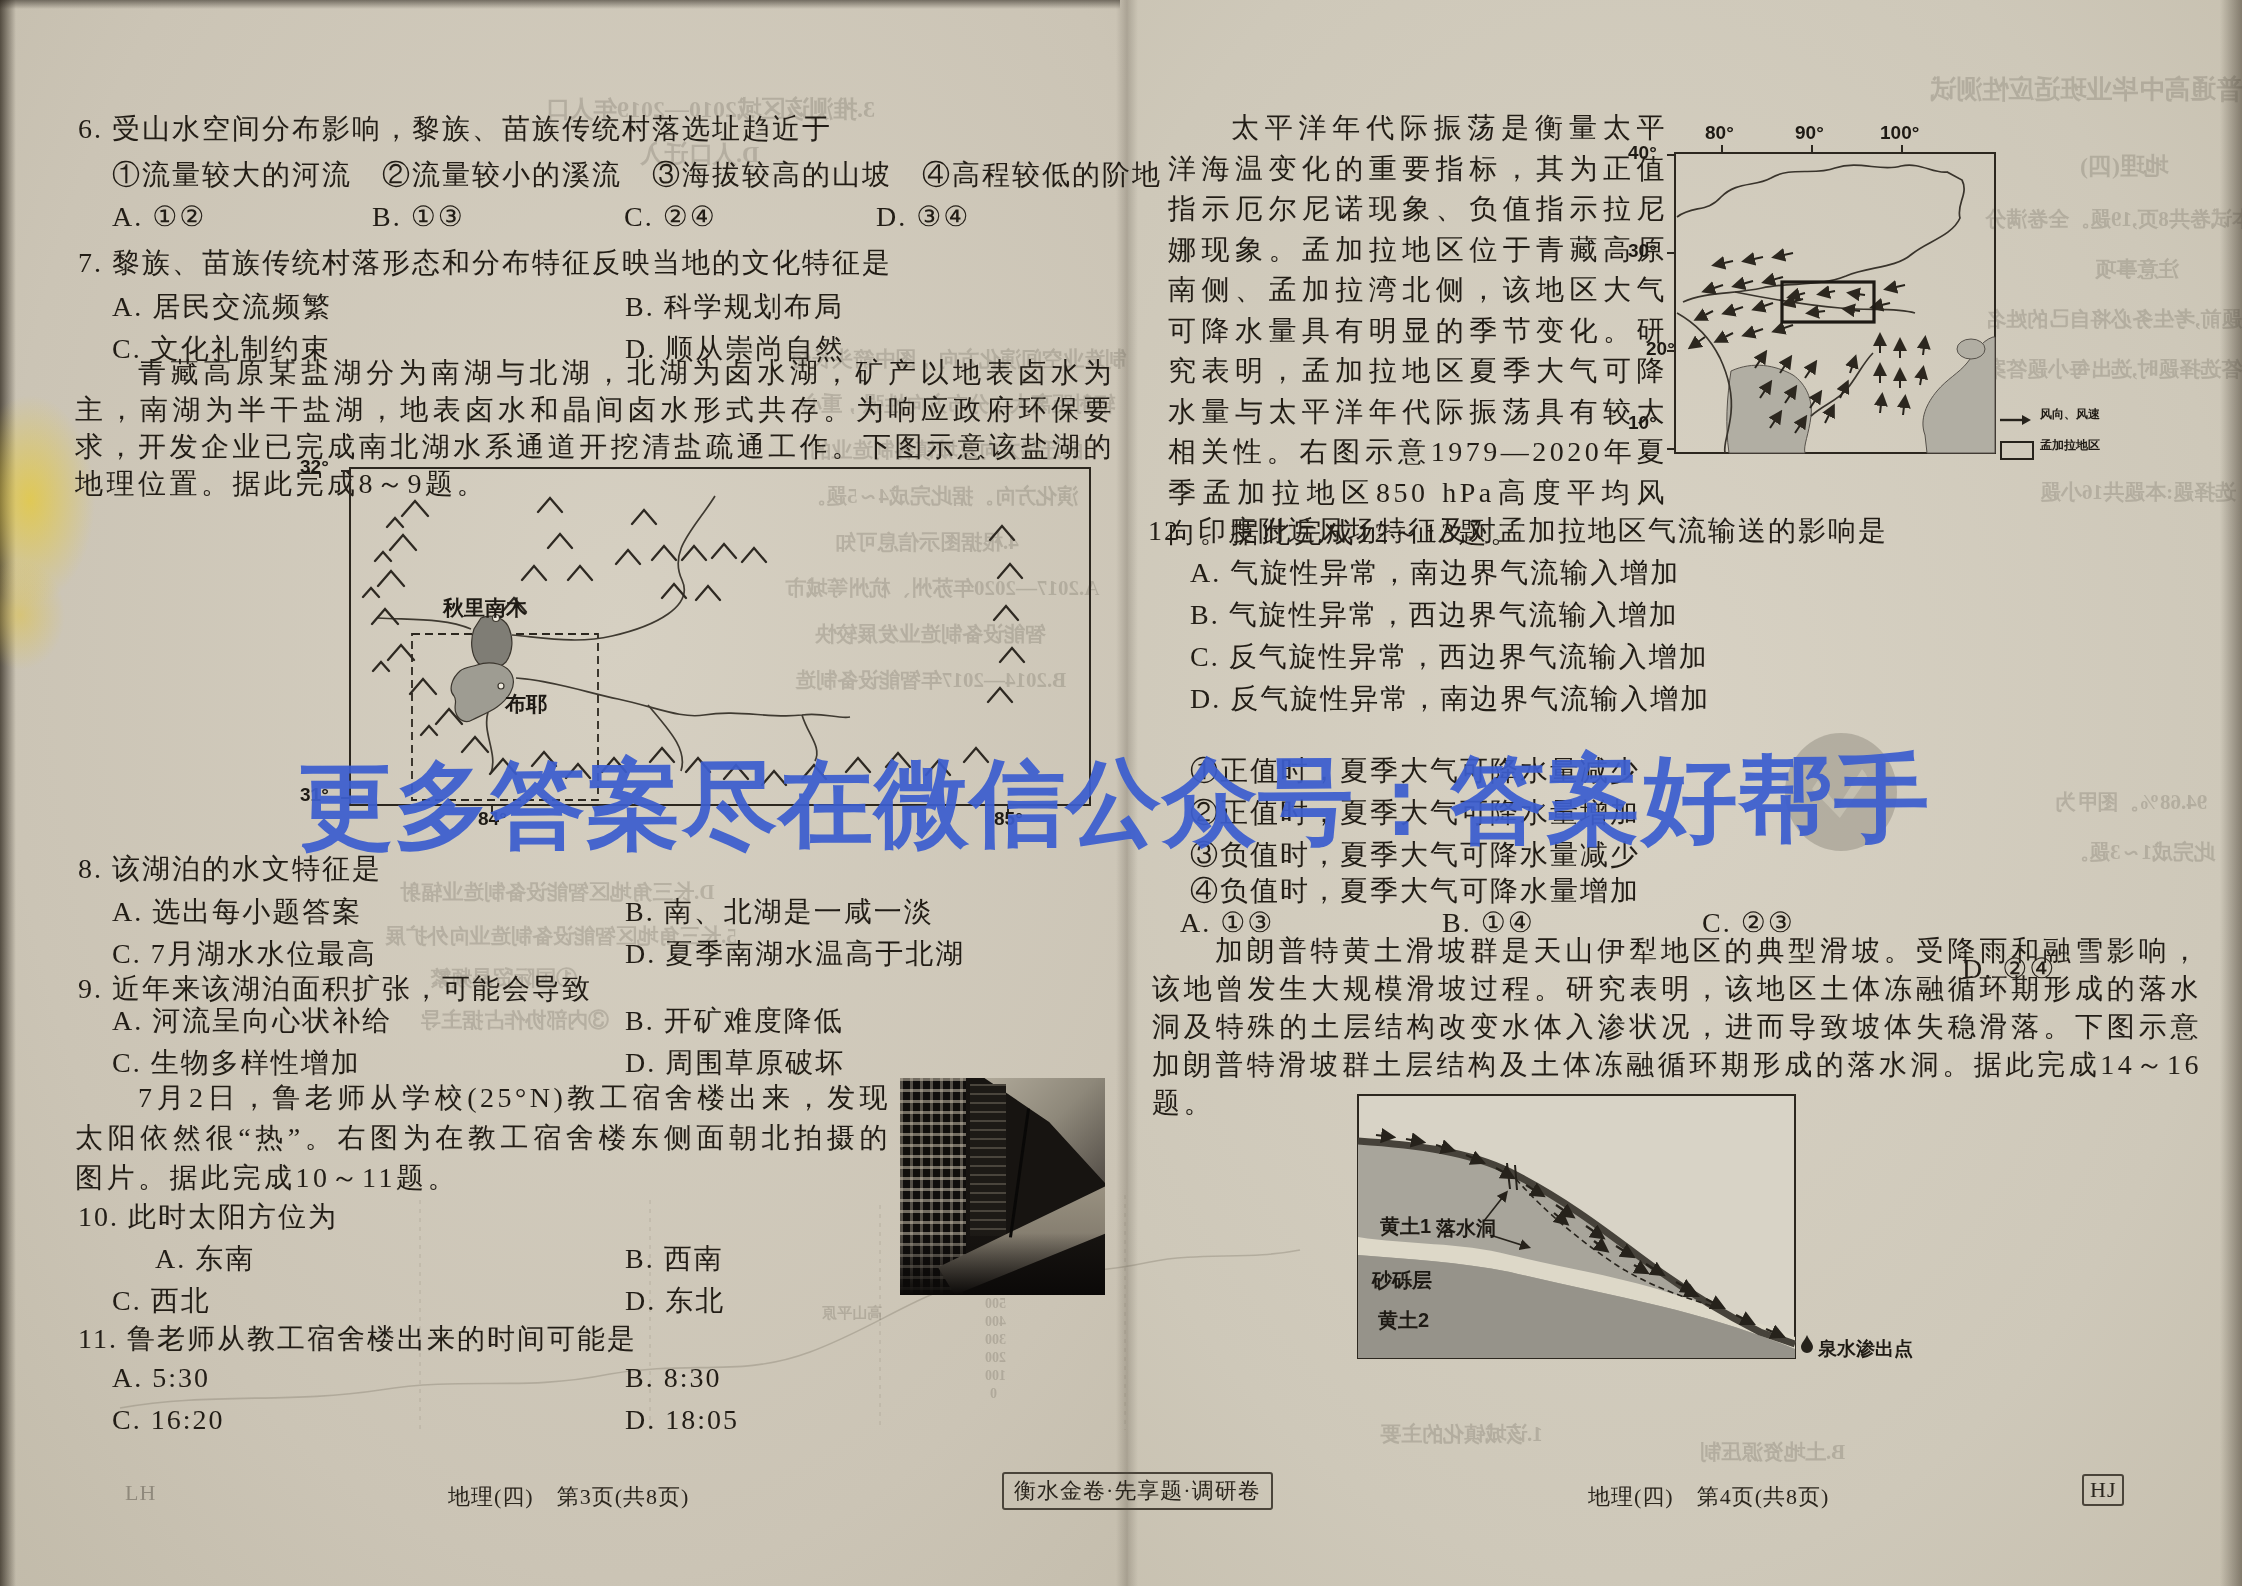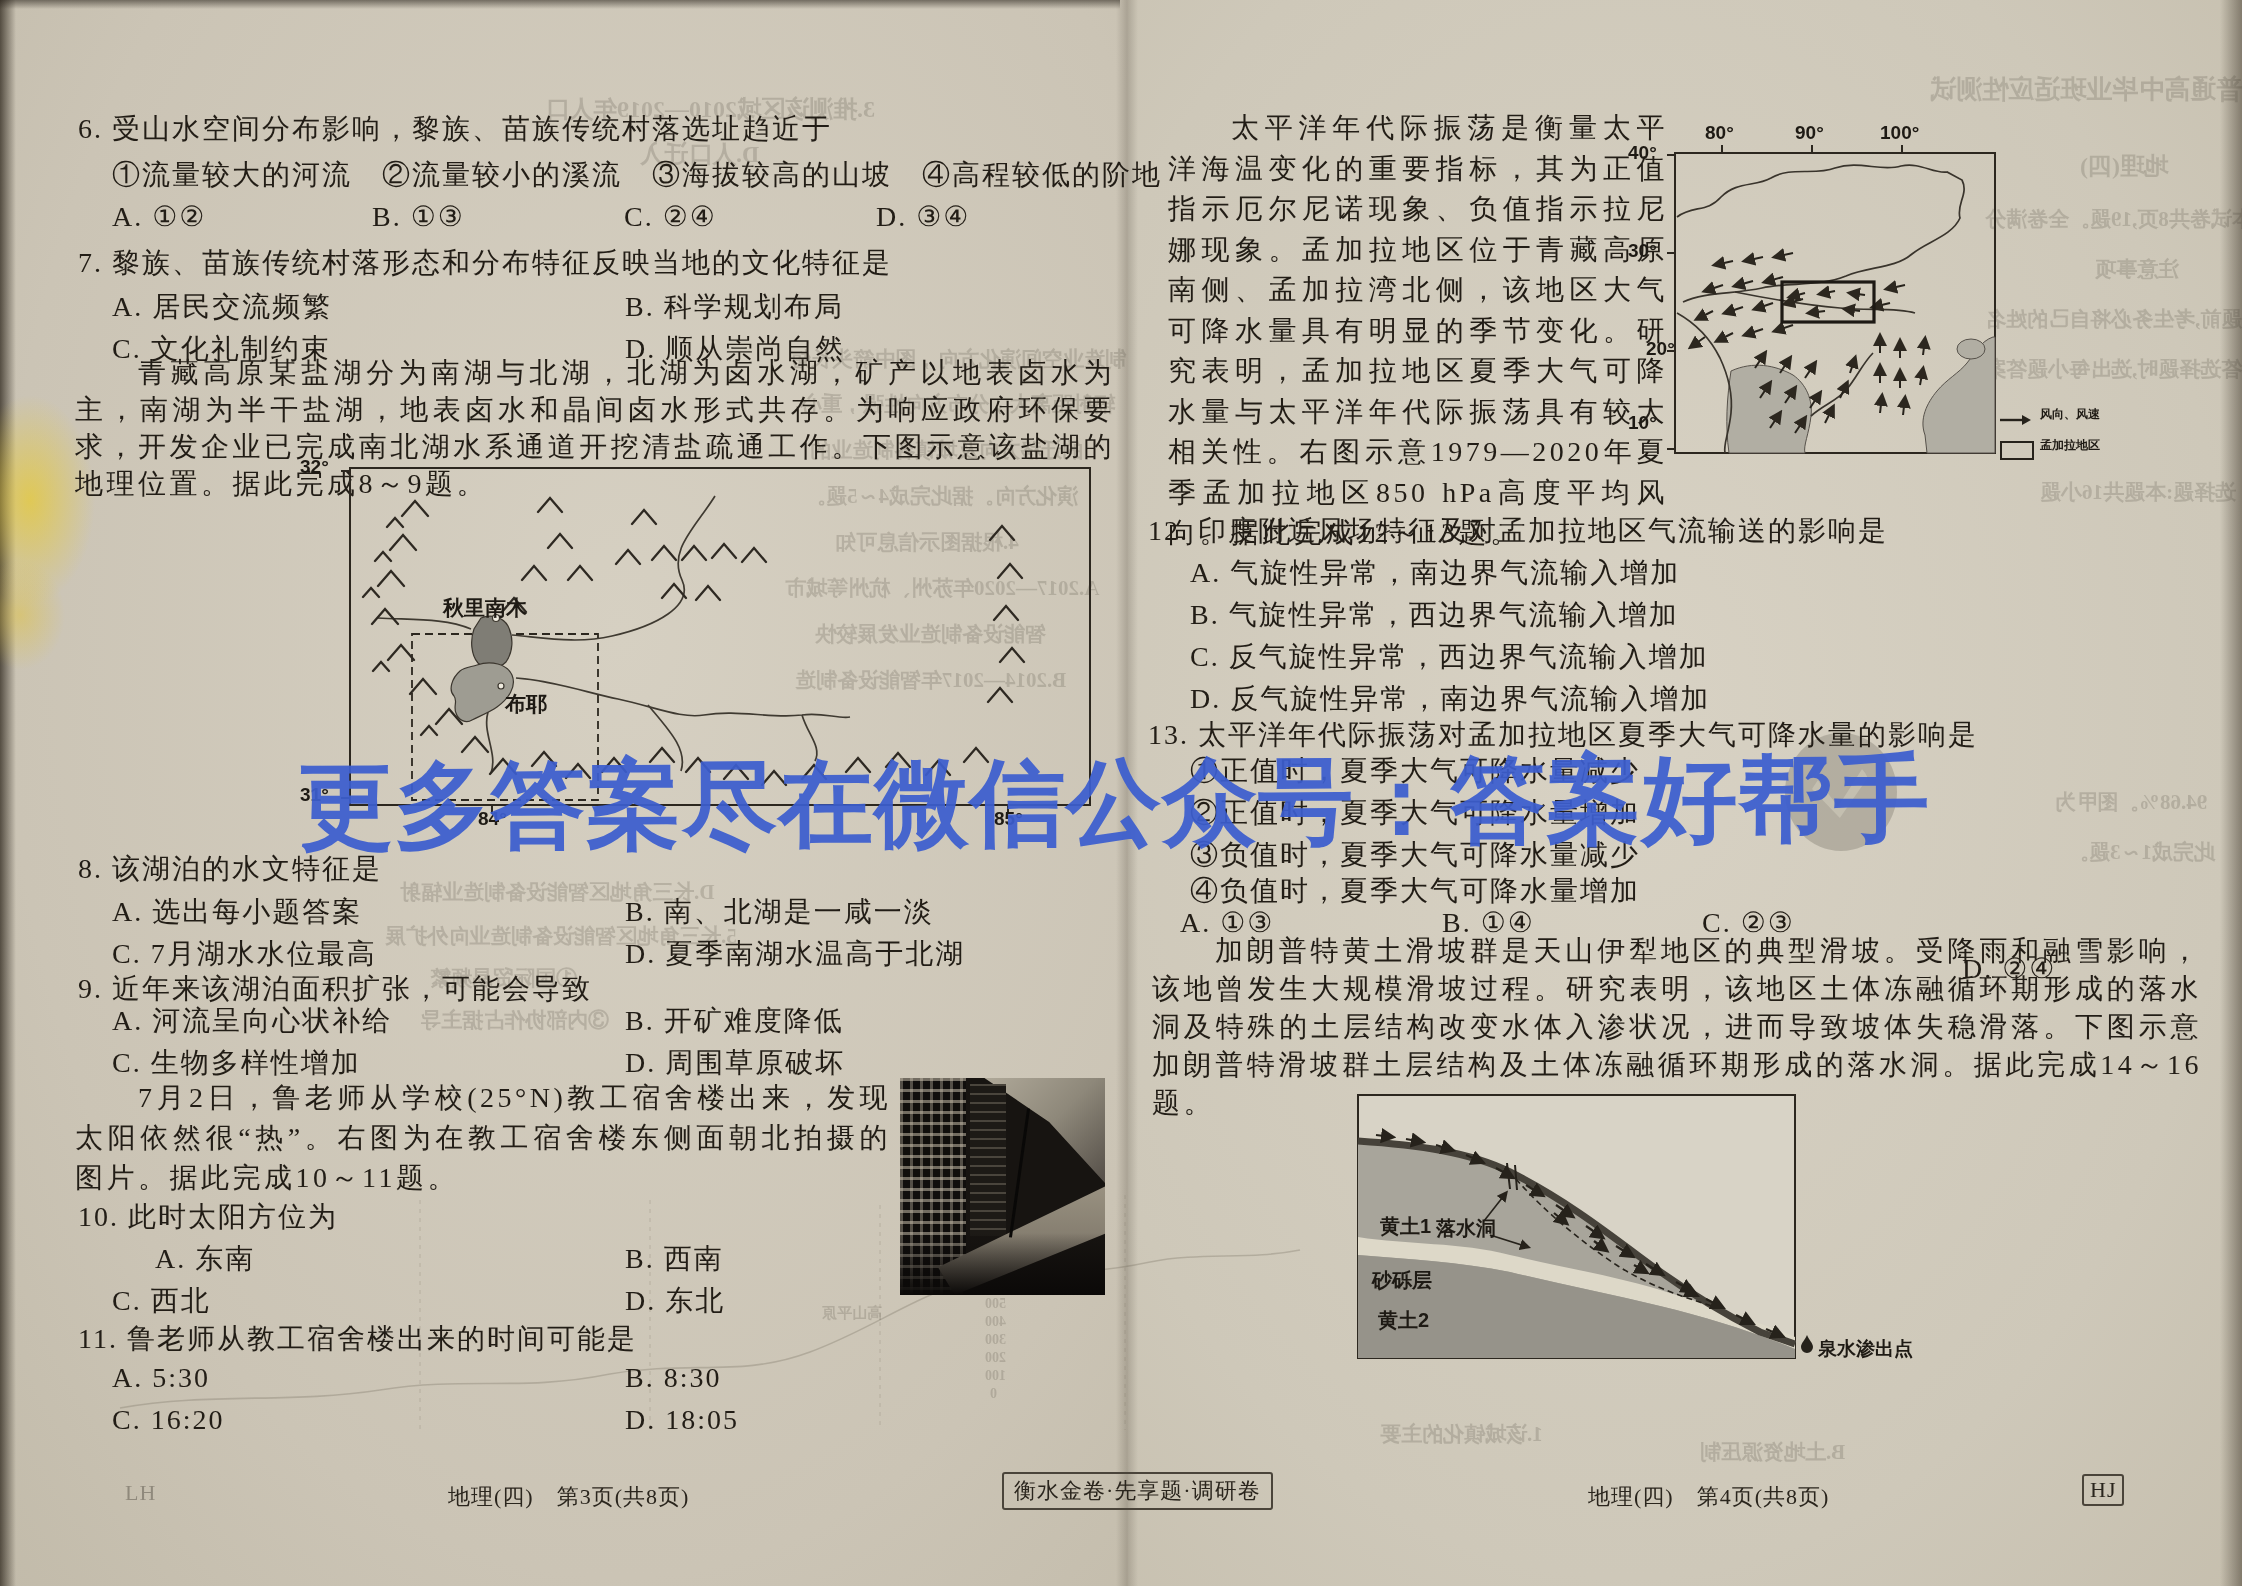--- a/index.html
+++ b/index.html
@@ -254,21 +254,20 @@
   <span class="t lg" style="left:2040px;top:406px;">风向、风速</span>
   <div style="position:absolute;left:2000px;top:441px;width:30px;height:15px;border:2.5px solid #26221b;"></div>
   <span class="t lg" style="left:2040px;top:437px;">孟加拉地区</span>
 
   <span class="t stem" style="left:1148px;top:512px;">12. 印度附近风场特征及对孟加拉地区气流输送的影响是</span>
   <span class="t opt" style="left:1190px;top:554px;">A. 气旋性异常，南边界气流输入增加</span>
   <span class="t opt" style="left:1190px;top:596px;">B. 气旋性异常，西边界气流输入增加</span>
   <span class="t opt" style="left:1190px;top:638px;">C. 反气旋性异常，西边界气流输入增加</span>
   <span class="t opt" style="left:1190px;top:680px;">D. 反气旋性异常，南边界气流输入增加</span>
 
-  <span class="t stem" style="left:1148px;top:716px;">13. 太平洋年代际振荡对孟加拉地区夏季大气可降水量的影响是</span>
   <span class="t opt" style="left:1190px;top:752px;">①正值时，夏季大气可降水量减少</span>
   <span class="t opt" style="left:1190px;top:794px;">②正值时，夏季大气可降水量增加</span>
   <span class="t opt" style="left:1190px;top:836px;">③负值时，夏季大气可降水量减少</span>
   <span class="t opt" style="left:1190px;top:872px;">④负值时，夏季大气可降水量增加</span>
   <span class="t opt" style="left:1180px;top:906px;">A. ①③</span>
   <span class="t opt" style="left:1442px;top:906px;">B. ①④</span>
   <span class="t opt" style="left:1702px;top:906px;">C. ②③</span>
   <span class="t opt" style="left:1962px;top:952px;text-align:right;">D. ②④</span>
 
   <div class="para" style="left:1152px;top:932px;width:1050px;line-height:38px;">加朗普特黄土滑坡群是天山伊犁地区的典型滑坡。受降雨和融雪影响，该地曾发生大规模滑坡过程。研究表明，该地区土体冻融循环期形成的落水洞及特殊的土层结构改变水体入渗状况，进而导致坡体失稳滑落。下图示意加朗普特滑坡群土层结构及土体冻融循环期形成的落水洞。据此完成14～16题。</div>

